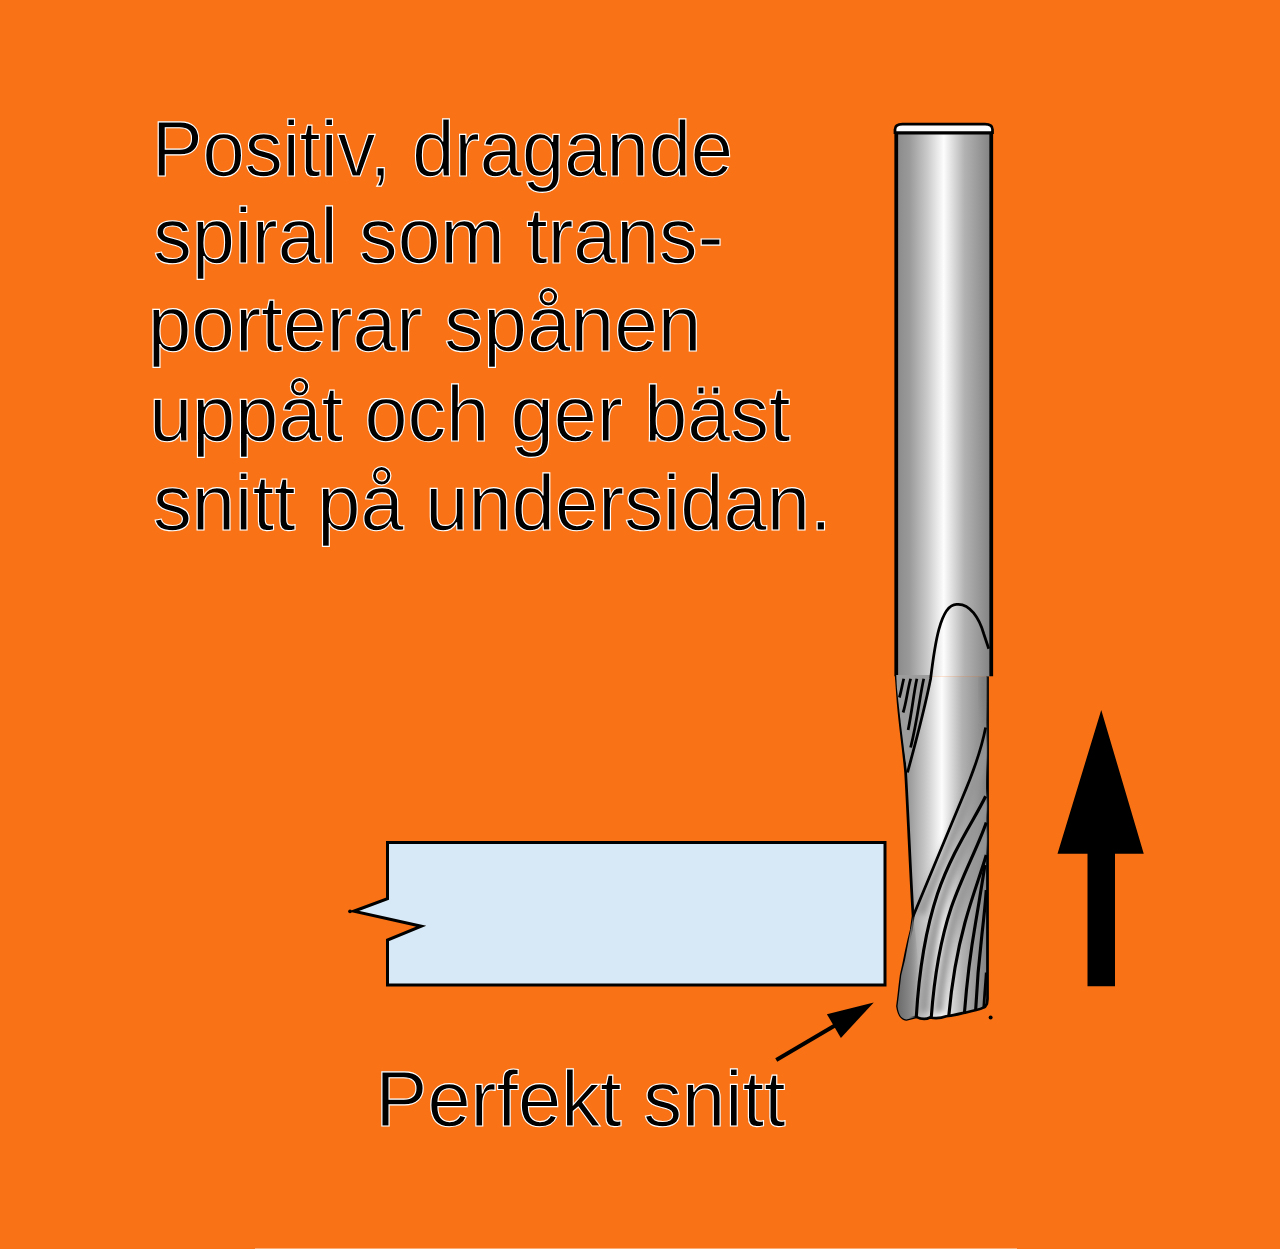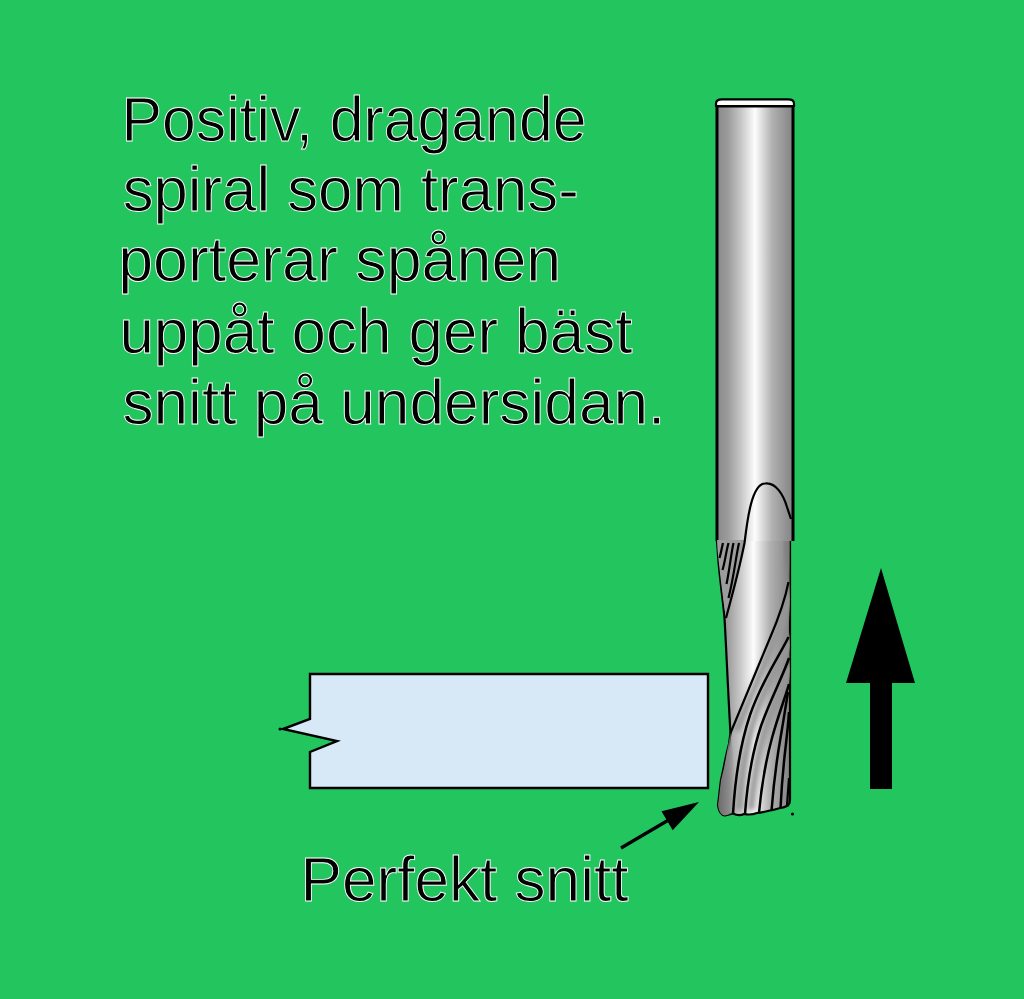--- a/index.html
+++ b/index.html
@@ -1,16 +1,16 @@
 <!DOCTYPE html>
 <html><head>
 <meta charset="utf-8">
 <style>
   html,body{margin:0;padding:0;background:#ffffff;}
-  #stage{position:relative;width:1024px;height:999px;background:#22c55e;overflow:hidden;}
+  #stage{position:relative;width:1024px;height:999px;background:#f97316;overflow:hidden;}
   svg{position:absolute;left:0;top:0;}
   text{font-family:"Liberation Sans",sans-serif;fill:#000000;}
 </style>
 </head>
 <body>
 <div id="stage">
 <svg width="1024" height="999" viewBox="0 0 1024 999">
   <defs>
     <linearGradient id="gMetal" x1="0" y1="0" x2="1" y2="0">
       <stop offset="0" stop-color="#8a8a8a"></stop>

